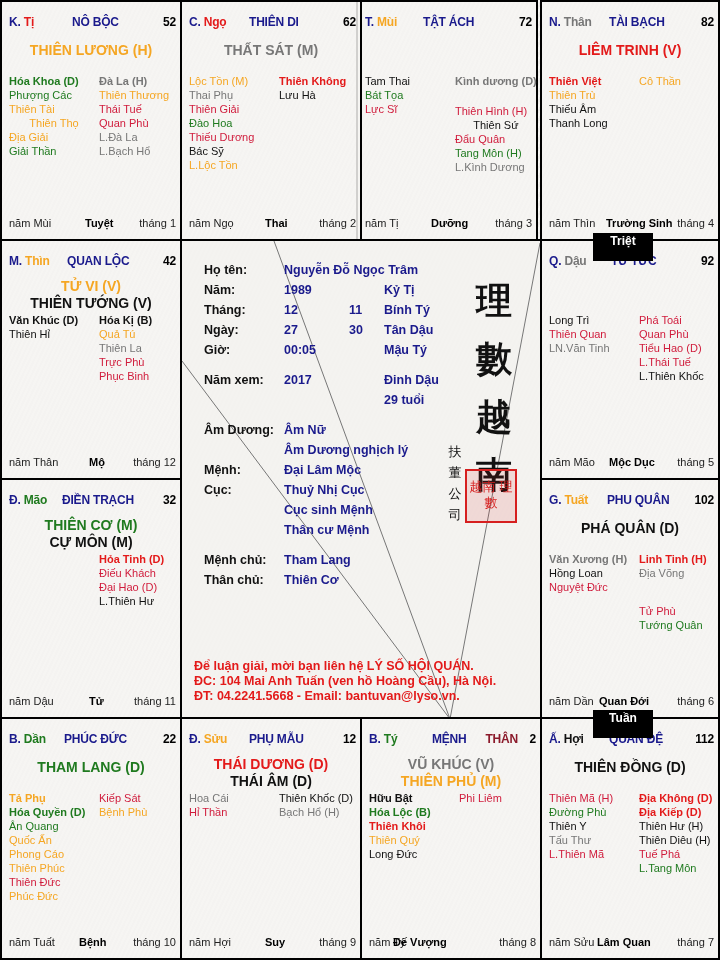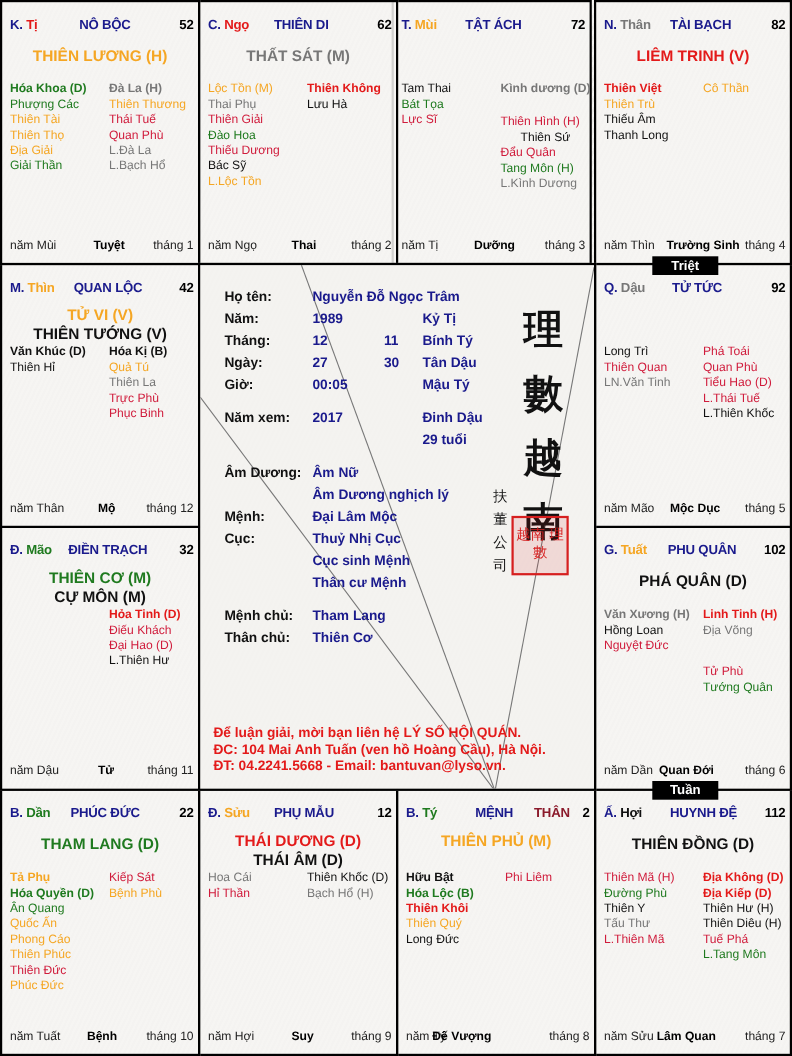--- a/index.html
+++ b/index.html
@@ -27,42 +27,42 @@
   .cols { position: absolute; left: 7px; right: 4px; font-size: 11px; line-height: 14px; }
   .cols .col { position: absolute; top: 0; white-space: nowrap; }
   .cols .col div { height: 14px; }
   .foot { position: absolute; left: 7px; right: 4px; bottom: 8px; height: 14px; font-size: 11px; }
   .foot .l { position: absolute; left: 0; color: #222; }
   .foot .m { position: absolute; font-weight: bold; color: #000; }
   .foot .r { position: absolute; right: 0; color: #222; }
   .b { font-weight: bold; }
   .badge {
     position: absolute; background: #000; color: #fff; font-weight: bold; font-size: 12px;
-    text-align: center; line-height: 17px; height: 17px; width: 60px; z-index: 5;
+    text-align: center; line-height: 17px; height: 28px; width: 60px; z-index: 5;
   }
   .center {
     position: absolute; left: 180px; top: 239px; width: 362px; height: 480px; border: 2px solid #000;
     background: rgba(244,243,240,0.9); overflow: hidden;
   }
   .info { position: absolute; font-weight: bold; font-size: 12.5px; color: #1a1a8c; white-space: nowrap; }
   .info.lbl { color: #111; }
   .contact { position: absolute; left: 12px; font-weight: bold; font-size: 12.5px; color: #e31a1a; white-space: nowrap; line-height: 15.5px; }
   .calli { position: absolute; font-family: "DejaVu Serif", serif; font-weight: bold; color: #111; text-align: center; }
   .seal { position: absolute; border: 2px solid #d61f1f; background: rgba(214,31,31,0.12); color: #d61f1f; font-family: "DejaVu Serif", serif; font-size: 13px; text-align: center; line-height: 16px; }
   .small-calli { position: absolute; font-family: "DejaVu Serif", serif; font-size: 13px; line-height: 21px; color: #111; text-align: center; }
   svg.lines { position: absolute; left: 0; top: 0; pointer-events: none; }
 </style>
 </head>
 <body>
 
 <div class="board" id="board">
     <div class="cell" style="left: 540px; top: 717px; width: 180px; height: 243px;">
       <div class="hdr">
         <span class="can"><span class="c1">Ấ.</span> <span class="c2" style="color:#111111">Hợi</span></span>
-        <span class="title" style="left:60px">HUYNH ĐỆ</span>
+        <span class="title" style="left:60px">QUAN ĐỆ</span>
         <span class="num">112</span>
       </div>
       <div class="main-stars" style="top: 40px;">
         <div style="color: rgb(17, 17, 17);">THIÊN ĐỒNG (D)</div>
       </div>
       <div class="cols" style="top: 72px;">
         <div class="col" style="left: 0px;">
           <div style="color: rgb(208, 28, 60);">Thiên Mã (H)</div>
           <div style="color: rgb(31, 122, 31);">Đường Phù</div>
           <div style="color: rgb(17, 17, 17);">Thiên Y</div>
@@ -85,20 +85,21 @@
       </div>
     </div>
     <div class="cell" style="left: 360px; top: 717px; width: 182px; height: 243px;">
       <div class="hdr">
         <span class="can"><span class="c1">B.</span> <span class="c2" style="color:#1f7a1f">Tý</span></span>
         <span class="title" style="left:63px">MỆNH</span>
         <span class="than">THÂN</span>
         <span class="num">2</span>
       </div>
       <div class="main-stars" style="top: 37px;">
+        <div style="color: rgb(119, 119, 119);">VŨ KHÚC (V)</div>
         <div style="color: rgb(245, 166, 35);">THIÊN PHỦ (M)</div>
       </div>
       <div class="cols" style="top: 72px;">
         <div class="col" style="left: 0px;">
           <div class="b" style="color: rgb(17, 17, 17);">Hữu Bật</div>
           <div class="b" style="color: rgb(31, 122, 31);">Hóa Lộc (B)</div>
           <div class="b" style="color: rgb(227, 26, 26);">Thiên Khôi</div>
           <div style="color: rgb(245, 166, 35);">Thiên Quý</div>
           <div style="color: rgb(17, 17, 17);">Long Đức</div>
         </div>
@@ -367,21 +368,21 @@
         <span class="num">52</span>
       </div>
       <div class="main-stars" style="top: 40px;">
         <div style="color: rgb(245, 166, 35);">THIÊN LƯƠNG (H)</div>
       </div>
       <div class="cols" style="top: 72px;">
         <div class="col" style="left: 0px;">
           <div class="b" style="color: rgb(31, 122, 31);">Hóa Khoa (D)</div>
           <div style="color: rgb(31, 122, 31);">Phượng Các</div>
           <div style="color: rgb(245, 166, 35);">Thiên Tài</div>
-          <div style="color: rgb(245, 166, 35);">Thiên Thọ</div>
+          <div style="color: rgb(245, 166, 35); text-align: right;">Thiên Thọ</div>
           <div style="color: rgb(245, 166, 35);">Địa Giải</div>
           <div style="color: rgb(31, 122, 31);">Giải Thần</div>
         </div>
         <div class="col" style="left: 90px;">
           <div class="b" style="color: rgb(119, 119, 119);">Đà La (H)</div>
           <div style="color: rgb(245, 166, 35);">Thiên Thương</div>
           <div style="color: rgb(208, 28, 60);">Thái Tuế</div>
           <div style="color: rgb(208, 28, 60);">Quan Phù</div>
           <div style="color: rgb(119, 119, 119);">L.Đà La</div>
           <div style="color: rgb(119, 119, 119);">L.Bạch Hổ</div>

